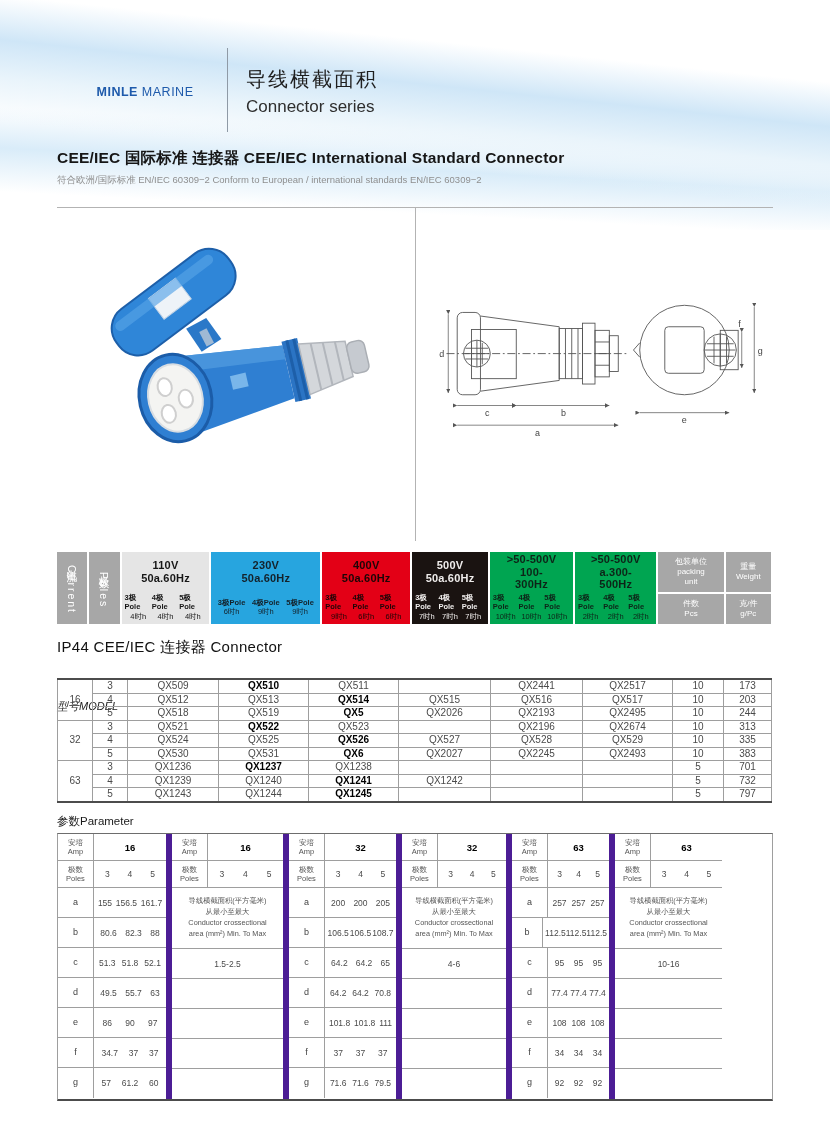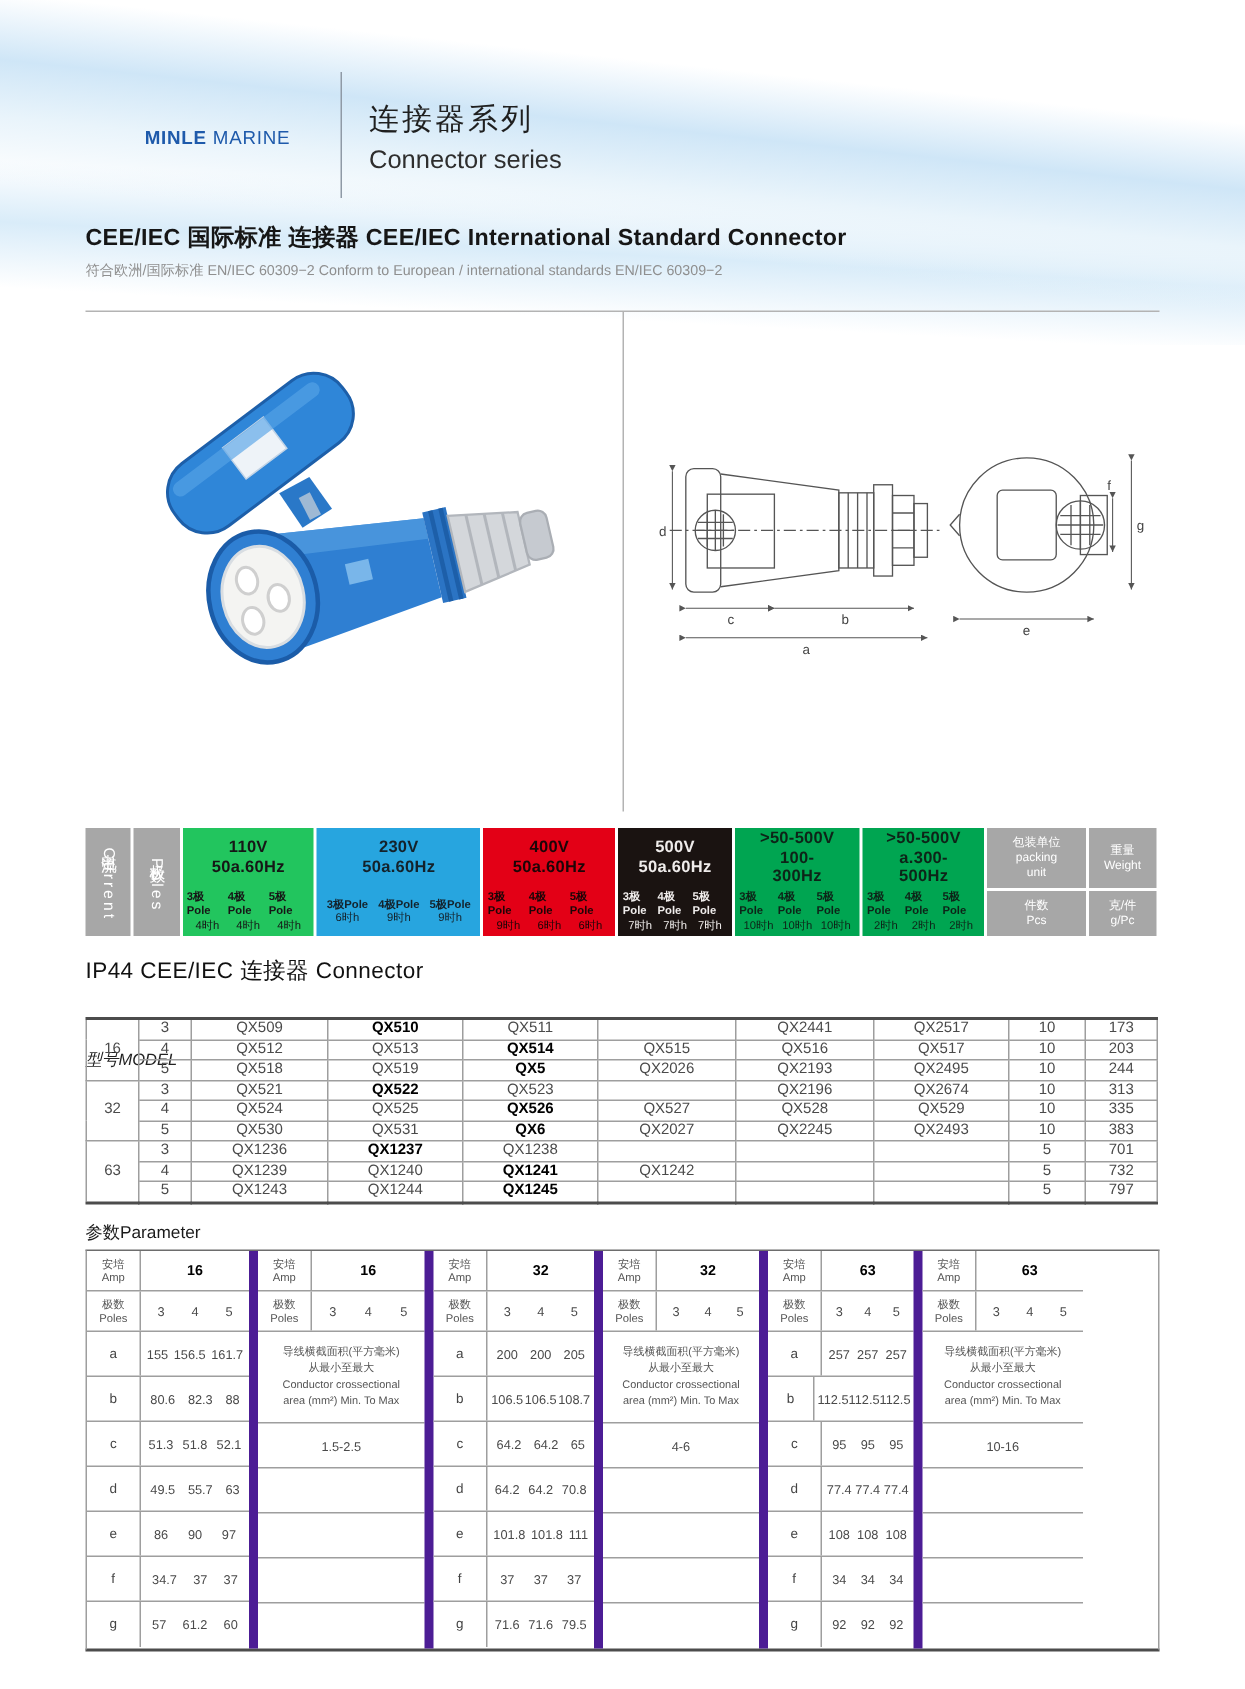--- a/index.html
+++ b/index.html
@@ -90,21 +90,21 @@
 <div class="page">
   <div class="hero-bg"></div>
   <div class="content">
 
     <div class="header">
       <div class="logo">
         <div class="logo-en"><b>MINLE</b><span> MARINE</span></div>
       </div>
       <div class="logo-divider"></div>
       <div class="series">
-        <div class="series-zh">连接器系列</div>
+        <div class="series-zh">导线横截面积</div>
         <div class="series-en">Connector series</div>
       </div>
     </div>
 
     <div class="sect-head">
       <div class="cee-title">CEE/IEC 国际标准 连接器 CEE/IEC International Standard Connector</div>
       <div class="cee-sub">符合欧洲/国际标准 EN/IEC 60309−2  Conform to European / international standards EN/IEC 60309−2</div>
     </div>
 
     <div class="figure">
@@ -208,21 +208,21 @@
             <text x="350" y="52">f</text>
             <text x="372" y="82">g</text>
           </g>
         </svg>
       </div>
     </div>
 
     <div class="spec-band" id="spec-band">
         <div class="band-col gray-vert" style="width: 32px;">电流Current</div>
         <div class="band-col gray-vert" style="width: 32px;">极数Poles</div>
-        <div class="band-col" style="width: 93px; background: #22c55e; color: rgb(22, 22, 22);">
+        <div class="band-col" style="width: 93px; background: #e5e5e5; color: rgb(22, 22, 22);">
           <div class="volt">
             <span>110V</span>
             <span>50a.60Hz</span>
           </div>
           <div class="minirow">
             <div class="mini">
               <span class="pole">3极Pole</span>
               <span class="hour">4时h</span>
             </div>
             <div class="mini">

